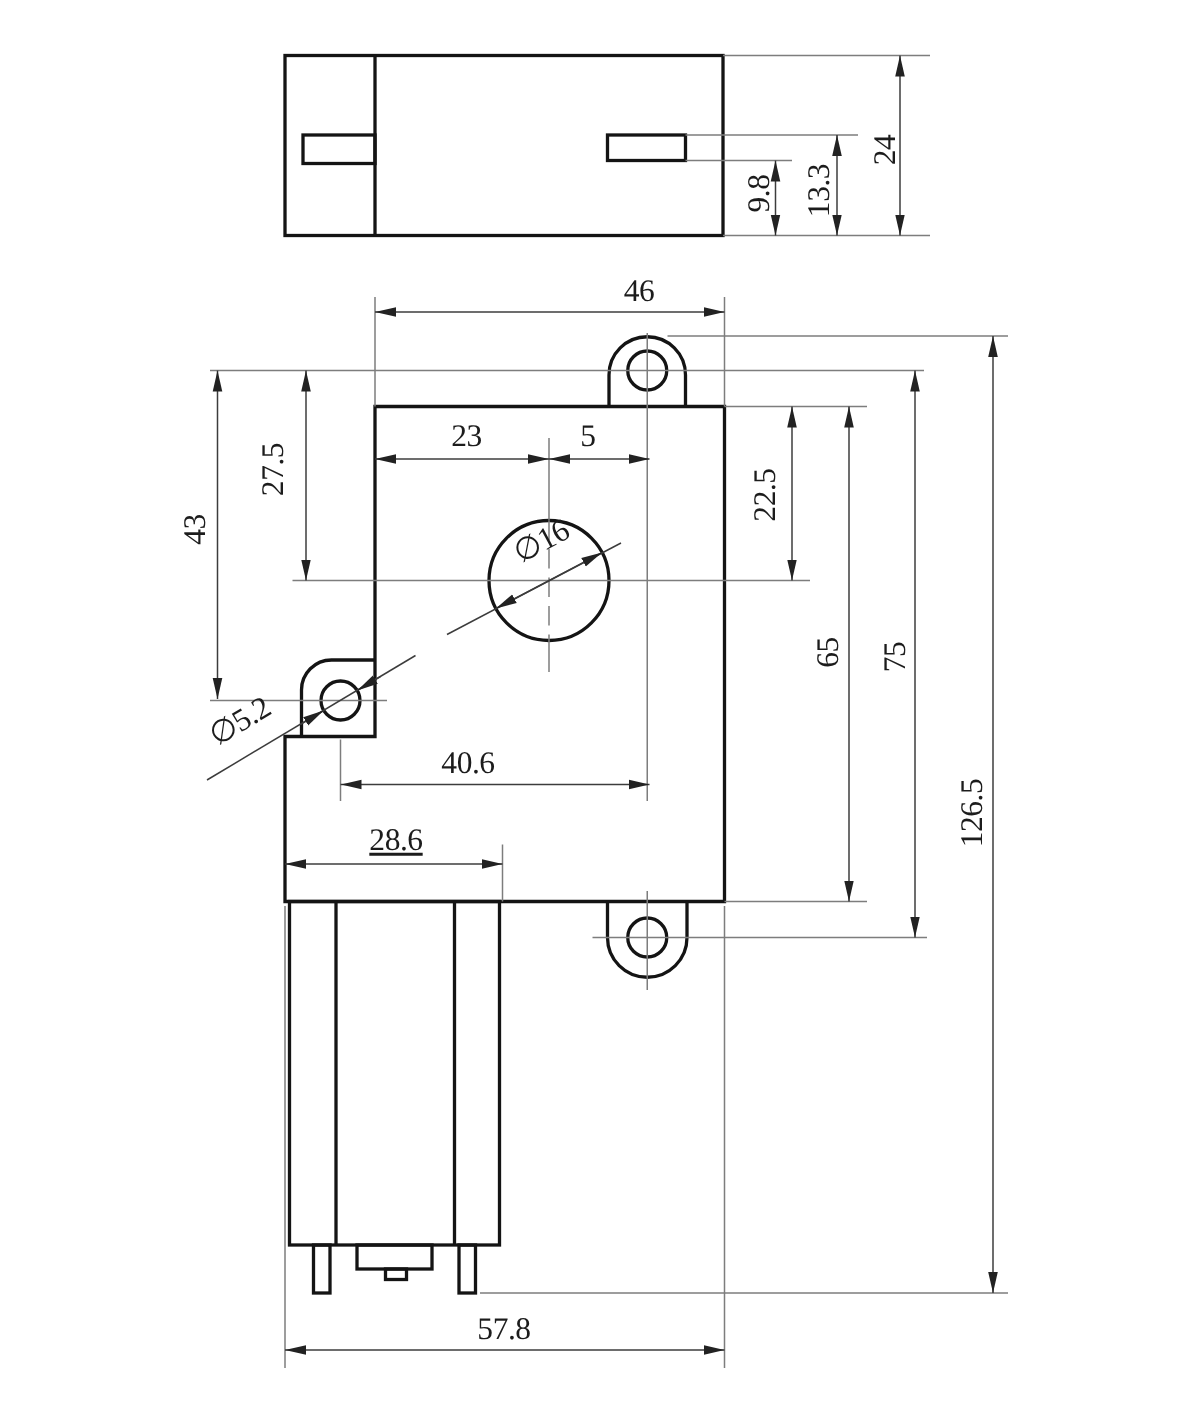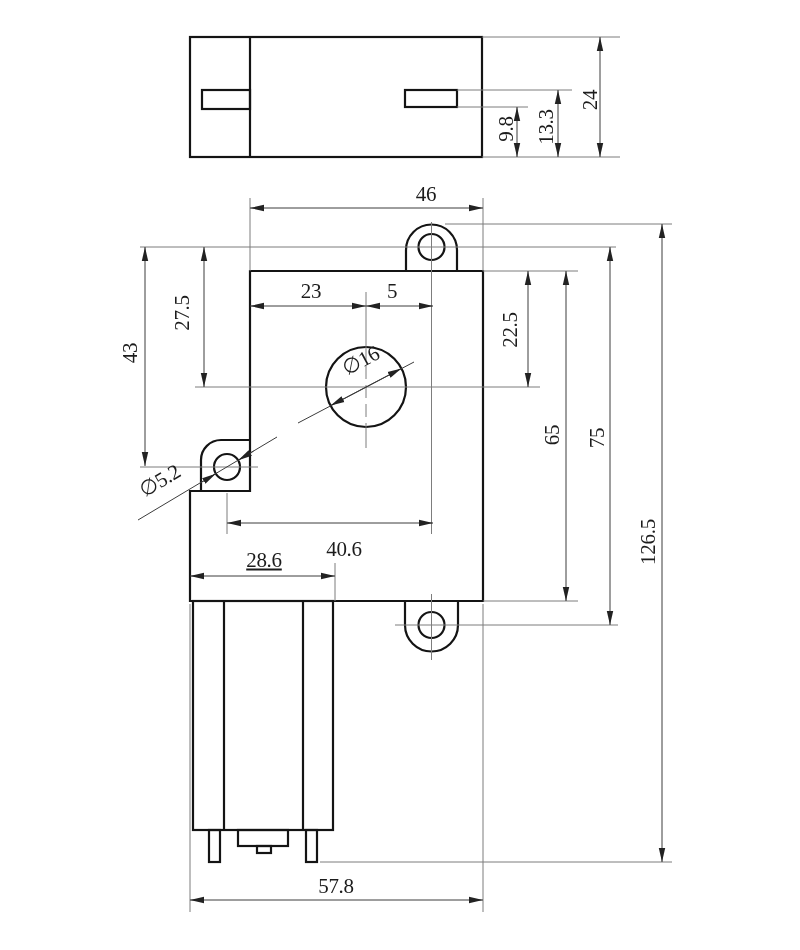--- a/index.html
+++ b/index.html
@@ -117,21 +117,21 @@
 
   <div class="lbl" style="left:426px;top:194px;font-family:Liberation Serif, serif;">46</div>
   <div class="lbl" style="left:311px;top:291px;">23</div>
   <div class="lbl" style="left:392px;top:291px;">5</div>
   <div class="lbl rot90" style="left:182px;top:313px;">27.5</div>
   <div class="lbl rot90" style="left:130px;top:353px;">43</div>
   <div class="lbl rot90" style="left:510px;top:330px;">22.5</div>
   <div class="lbl rot90" style="left:552px;top:435px;">65</div>
   <div class="lbl rot90" style="left:597px;top:438px;">75</div>
   <div class="lbl rot90" style="left:648px;top:542px;">126.5</div>
-  <div class="lbl" style="left:344px;top:509px;margin-top:40px;">40.6</div>
+  <div class="lbl" style="left:312px;top:509px;">40.6</div>
   <div class="lbl" style="left:264px;top:560px;text-decoration:underline;">28.6</div>
   <div class="lbl" style="left:336px;top:886px;">57.8</div>
   <div class="lbl rot90" style="left:590px;top:100px;">24</div>
   <div class="lbl rot90" style="left:546px;top:127px;">13.3</div>
   <div class="lbl rot90" style="left:506px;top:129px;">9.8</div>
   <div class="lbl rot16" style="left:361px;top:361px;">∅16</div>
   <div class="lbl rot52" style="left:160px;top:481px;">∅5.2</div>
 
 </div>
 

